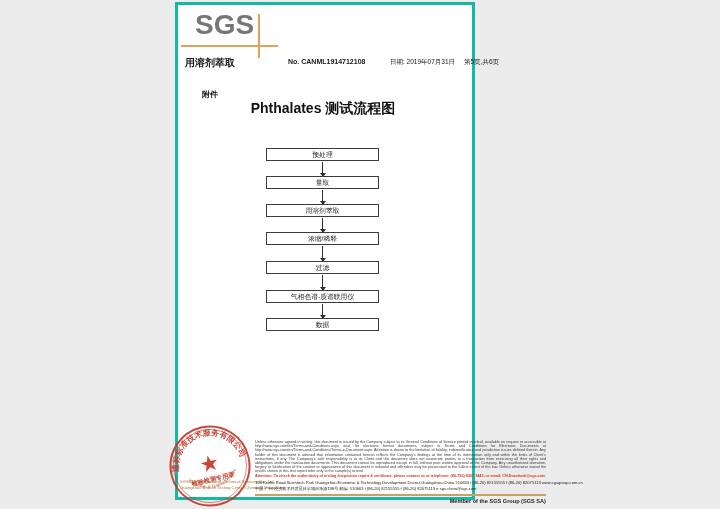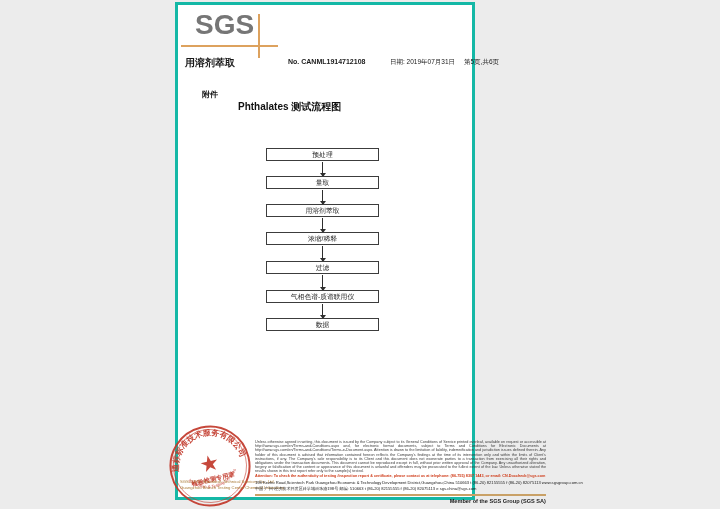--- a/index.html
+++ b/index.html
@@ -23,22 +23,22 @@
   .logo-vline { position:absolute; left:66px; top:4px; width:2px; height:44px; background:#dda25e; }
   
   .hdr { position:absolute; top:51px; left:0; width:100%; height:12px; }
   .hdr span { position:absolute; white-space:nowrap; color:#1a1a1a; }
   .hdr .t1 { left:7px;  font-size:10px; font-weight:bold; }
   .hdr .t2 { left:110px; top:2px; font-size:7px; font-weight:bold; }
   .hdr .t3 { left:212px; top:2px; font-size:6.5px; }
   .hdr .t4 { left:286px; top:2px; font-size:6.5px; }
   .attach { position:absolute; left:24px; top:84px; font-size:8px; font-weight:bold; color:#111; }
   
-  .flow-title { position:absolute; left:60px; top:95px; width:170px; 
-    font-size:10px; font-weight:bold; color:#111; }
+  .flow-title { position:absolute; left:60px; top:95px; width:170px; text-align:center;
+    font-size:14px; font-weight:bold; color:#111; }
   .flow-box {
     position:absolute; left:88px; width:113px; height:13px;
     border:1px solid #3c3c3c; background:#fff;
     font-size:6.8px; color:#222; text-align:center; line-height:12px; white-space:nowrap;
   }
   .flow-arrow { position:absolute; left:144px; width:1px; background:#2e2e2e; }
   .flow-arrow::after {
     content:""; position:absolute; left:-2.5px; bottom:-1px;
     border:3px solid transparent; border-top:4px solid #2e2e2e; border-bottom:0;
   }

